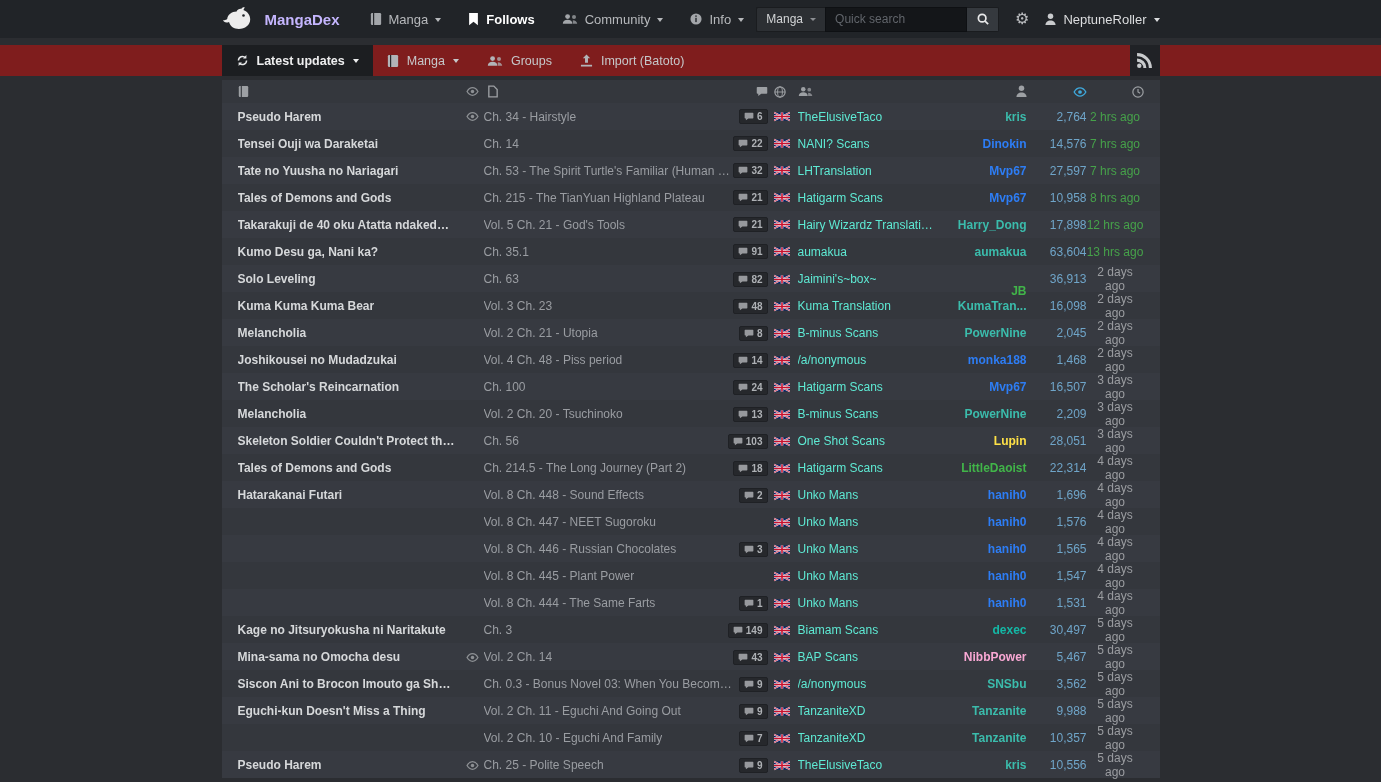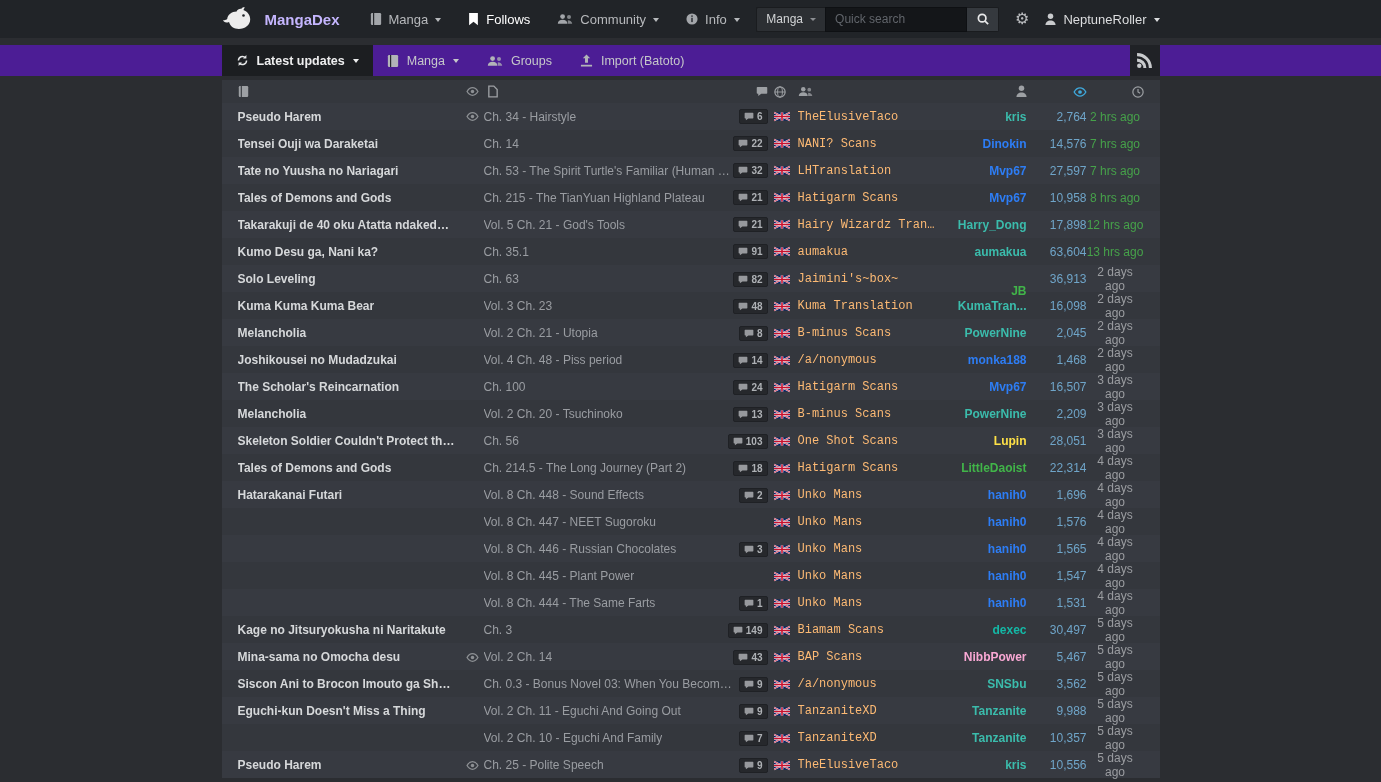--- a/index.html
+++ b/index.html
@@ -9,36 +9,36 @@
   svg { display:block; }
   .inner { width:938px; margin:0 auto; height:100%; display:flex; align-items:center; }
 
   
   .topbar { height:38px; background:#212428; }
   .brand-wrap { display:flex; align-items:center; gap:9px; margin-right:30px; }
   .brand { color:#c4b5fd; font-size:15px; font-weight:bold; }
   .topnav { display:flex; align-items:center; gap:27px; }
   .topnav-item { display:flex; align-items:center; gap:7px; font-size:13px; color:#b7b9bc; cursor:pointer; }
   .topnav-item .ni { color:#a3a6aa; }
-  .topnav-item.active { color:#ffffff; font-weight:normal; }
+  .topnav-item.active { color:#ffffff; font-weight:bold; }
   .topnav-item.active .ni { color:#ffffff; }
   .caret { display:inline-block; width:0; height:0; border-left:3.5px solid transparent; border-right:3.5px solid transparent; border-top:4px solid currentColor; margin-top:1px; }
 
   .search-zone { margin-left:auto; display:flex; align-items:center; }
   .search-group { display:flex; align-items:stretch; height:25px; }
   .search-select { display:flex; align-items:center; gap:7px; background:#2c2f33; border:1px solid #1a1c1f; border-right:none; border-radius:2px 0 0 2px; padding:0 9px; font-size:12px; color:#d2d4d6; cursor:pointer; }
   .search-input { width:142px; background:#141619; border:1px solid #0e1013; color:#d2d4d6; font-size:12px; padding:0 9px; outline:none; font-family:"Liberation Sans", sans-serif; }
   .search-input::placeholder { color:#61656b; }
   .search-btn { width:32px; background:#35393e; border:1px solid #1a1c1f; border-left:none; border-radius:0 2px 2px 0; color:#e8e9ea; display:flex; align-items:center; justify-content:center; cursor:pointer; }
   .gear { margin-left:16px; color:#b9bbbe; font-size:16px; line-height:1; cursor:pointer; }
   .user-menu { margin-left:16px; display:flex; align-items:center; gap:7px; color:#dcdddf; font-size:13px; cursor:pointer; }
   .user-menu .ni { color:#c9cbcd; }
 
   
-  .subnav { margin-top:7px; height:31px; background:#4c1d95; }
+  .subnav { margin-top:7px; height:31px; background:#7f1d1d; }
   .subnav .inner { align-items:stretch; }
   .tab { display:flex; align-items:center; gap:8px; padding:0 14px; font-size:12.5px; color:#c6c8ca; cursor:pointer; }
   .tab .ni { color:#b2b4b8; }
   .tab.active { background:#1c1e21; color:#eeeeef; font-weight:bold; }
   .tab.active .ni { color:#e7e8e9; }
   .rss-tile { margin-left:auto; width:30px; display:flex; align-items:center; justify-content:center; background:#202226; color:#c9cbcd; cursor:pointer; }
 
   
   .table { width:938px; margin:4px auto 0; }
   .grid-cols { display:grid; grid-template-columns:228px 270px 38px 24px minmax(0,1fr) 84px 60px 57px; align-items:center; padding:0 16px; }
@@ -50,21 +50,21 @@
   .trow:nth-child(odd) { background:#373a41; }
   .trow:nth-child(even) { background:#34373d; }
   .c-title { font-weight:bold; color:#d6d8da; white-space:nowrap; overflow:hidden; text-overflow:ellipsis; padding-right:10px; }
   .c-chap { display:flex; align-items:center; min-width:0; }
   .eye-slot { flex:0 0 18px; color:#8d9094; display:flex; align-items:center; }
   .chap-link { color:#9a9da2; white-space:nowrap; overflow:hidden; text-overflow:ellipsis; }
   .c-badge { display:flex; justify-content:flex-end; padding-right:6px; }
   .badge { display:inline-flex; align-items:center; gap:3px; background:#26282c; border:1px solid #1f2125; border-radius:2px; padding:1px 4px; font-size:10px; font-weight:bold; color:#aeb1b5; }
   .badge .bi { color:#97999d; }
   .c-flag { display:flex; align-items:center; }
-  .c-group { min-width:0; white-space:nowrap; overflow:hidden; text-overflow:ellipsis; color:#fdba74; padding-right:8px;font-family:Liberation Mono, monospace; }
+  .c-group { min-width:0; white-space:nowrap; overflow:hidden; text-overflow:ellipsis; color:#5eead4; padding-right:8px; }
   .c-uploader { text-align:right; font-weight:600; white-space:nowrap; overflow:hidden; }
   .c-views { text-align:right; color:#6fa5c9; }
   .c-time { text-align:center; color:#9b9da1; }
 </style>
 </head>
 <body>
 
 <header class="topbar">
   <div class="inner">
     <div class="brand-wrap">

